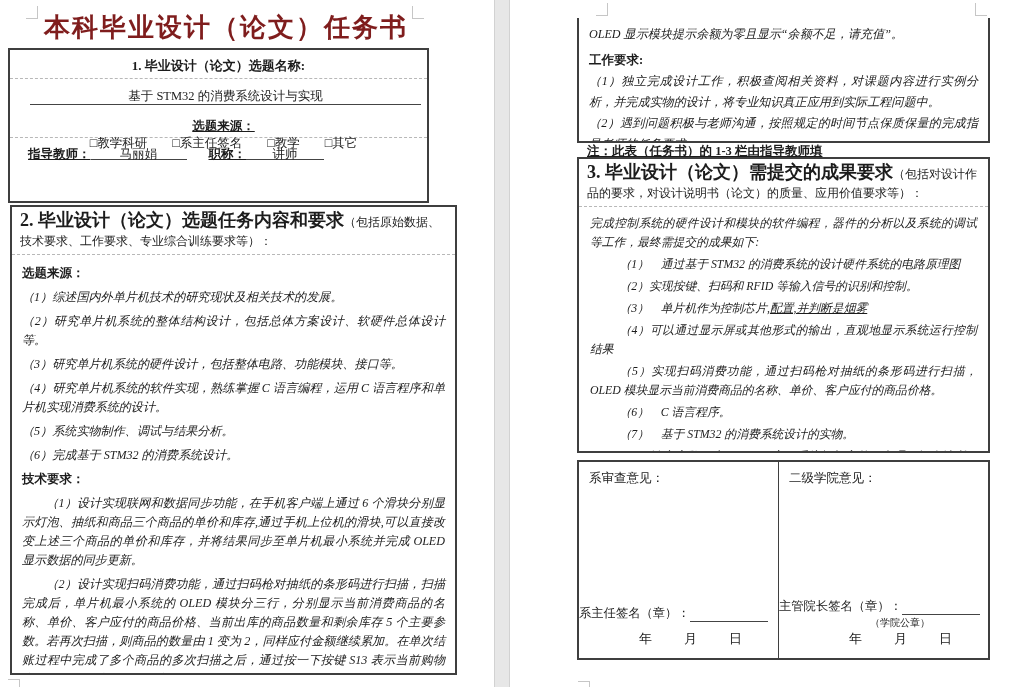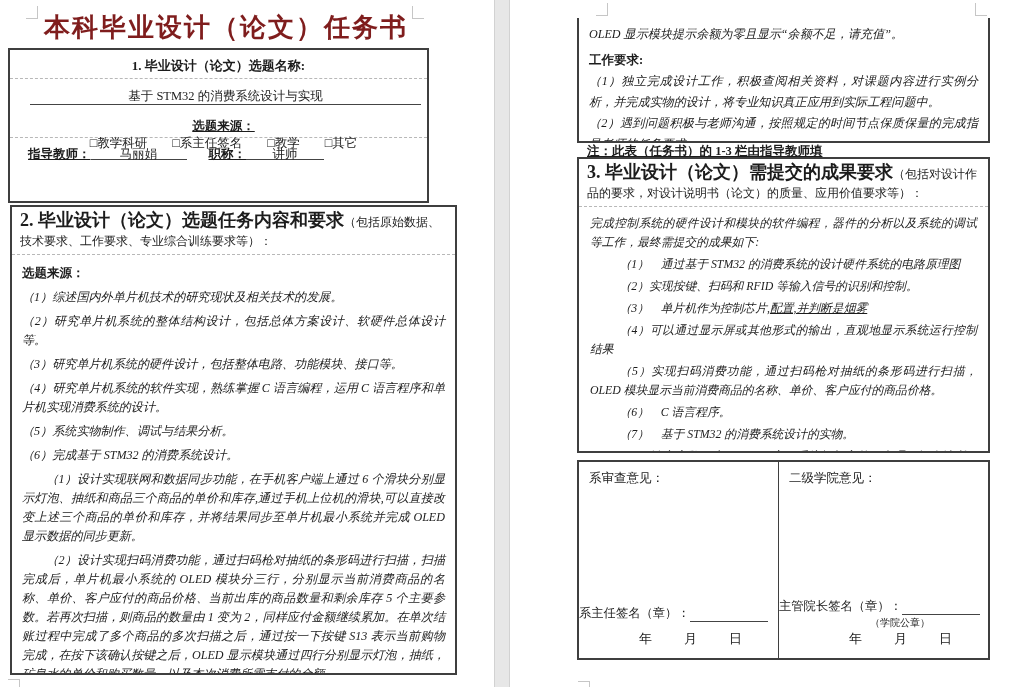--- a/index.html
+++ b/index.html
@@ -105,20 +105,21 @@
       <span class="hb">2. 毕业设计（论文）选题任务内容和要求</span><span class="hr">（包括原始数据、技术要求、工作要求、专业综合训练要求等）：</span>
     </div>
     <div class="content">
       <div class="b-lbl">选题来源：</div>
       <div class="task para">（1）综述国内外单片机技术的研究现状及相关技术的发展。</div>
       <div class="task para">（2）研究单片机系统的整体结构设计，包括总体方案设计、软硬件总体设计等。</div>
       <div class="task para">（3）研究单片机系统的硬件设计，包括整体电路、功能模块、接口等。</div>
       <div class="task para">（4）研究单片机系统的软件实现，熟练掌握 C 语言编程，运用 C 语言程序和单片机实现消费系统的设计。</div>
       <div class="task para">（5）系统实物制作、调试与结果分析。</div>
       <div class="task para">（6）完成基于 STM32 的消费系统设计。</div>
+      <div class="b-lbl">技术要求：</div>
       <div class="tech para">（1）设计实现联网和数据同步功能，在手机客户端上通过 6 个滑块分别显示灯泡、抽纸和商品三个商品的单价和库存,通过手机上位机的滑块,可以直接改变上述三个商品的单价和库存，并将结果同步至单片机最小系统并完成 OLED 显示数据的同步更新。</div>
       <div class="tech para">（2）设计实现扫码消费功能，通过扫码枪对抽纸的条形码进行扫描，扫描完成后，单片机最小系统的 OLED 模块分三行，分别显示当前消费商品的名称、单价、客户应付的商品价格、当前出库的商品数量和剩余库存 5 个主要参数。若再次扫描，则商品的数量由 1 变为 2，同样应付金额继续累加。在单次结账过程中完成了多个商品的多次扫描之后，通过按一下按键 S13 表示当前购物完成，在按下该确认按键之后，OLED 显示模块通过四行分别显示灯泡，抽纸，矿泉水的单价和购买数量，以及本次消费所需支付的金额。</div>
 
     </div>
   </div>
 </div>
 
 <div id="page-gap"></div>
 
 <div class="page" id="page-right">

